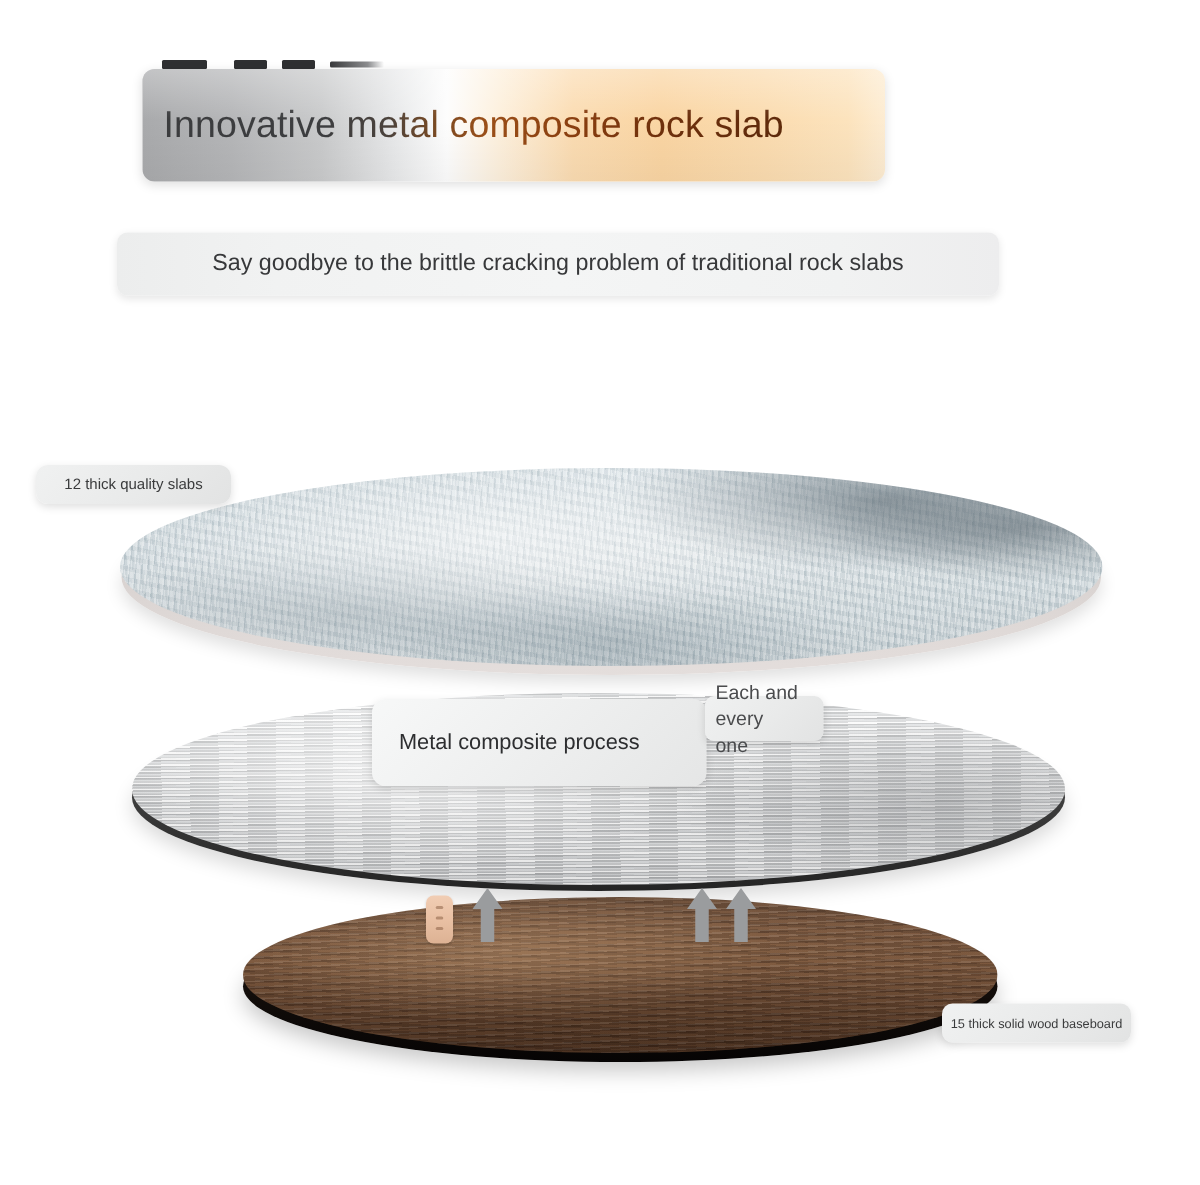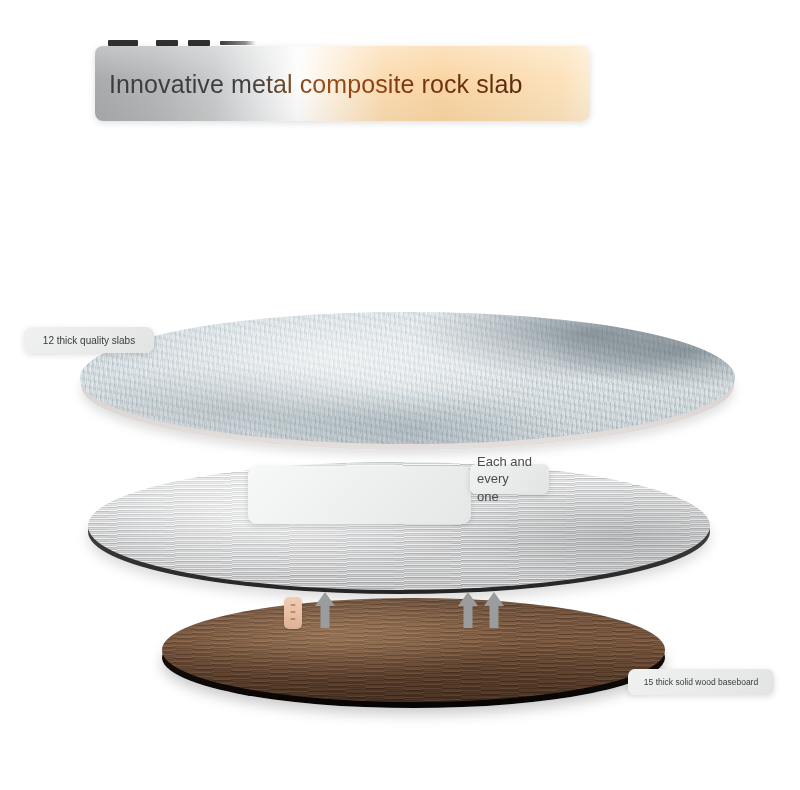--- a/index.html
+++ b/index.html
@@ -261,21 +261,21 @@
   .callout {
     position: absolute;
     background: linear-gradient(135deg, #f0f1f1 0%, #e9eaea 55%, #e2e3e3 100%);
     border-radius: 7px;
     box-shadow: 0 2px 6px rgba(0,0,0,0.13);
     color: #3a3b3c;
     display: flex;
     align-items: center;
   }
   #callout-rock {
-    left: 24px; top: 327px;
+    left: 24px; top: 310px;
     width: 130px; height: 26px;
     justify-content: center;
     font-size: 10px;
     border-radius: 8px;
   }
   #callout-metal {
     left: 248px; top: 466px;
     width: 205px; height: 58px;
     padding: 0 0 0 18px;
     border-radius: 9px;
@@ -298,21 +298,21 @@
   #callout-each .lines {
     display: flex;
     flex-direction: column;
     justify-content: center;
     line-height: 1.35;
     font-size: 13px;
     color: #4a4b4d;
   }
   #callout-wood {
     left: 628px; top: 669px;
-    width: 146px; height: 26px;
+    width: 126px; height: 26px;
     justify-content: center;
     font-size: 8.5px;
     border-radius: 7px;
   }
 </style>
 </head>
 <body>
 
 <div id="header-area">
 
@@ -320,20 +320,23 @@
     <span class="tab-mark m1"></span>
     <span class="tab-mark m2"></span>
     <span class="tab-mark m3"></span>
     <span class="tab-mark m4"></span>
   </div>
 
   <div id="title-banner">
     <div id="title-text">Innovative metal composite rock slab</div>
   </div>
 
+  <div id="subtitle-banner">
+    <div id="subtitle-text">Say goodbye to the brittle cracking problem of traditional rock slabs</div>
+  </div>
 
 </div>
 
 <div id="stack">
 
   <div class="layer" id="layer-rock">
     <div id="rock-edge"></div>
     <div class="disc" id="rock-face"></div>
   </div>
 
@@ -362,20 +365,21 @@
   </svg>
 
 </div>
 
 <div class="callout" id="callout-rock">
   <span>12 thick quality slabs</span>
 </div>
 
 <div class="callout" id="callout-metal">
   <div class="lines">
+    <span>Metal composite process</span>
   </div>
 </div>
 
 <div class="callout" id="callout-each">
   <div class="lines">
     <span>Each and every</span>
     <span>one</span>
   </div>
 </div>
 

